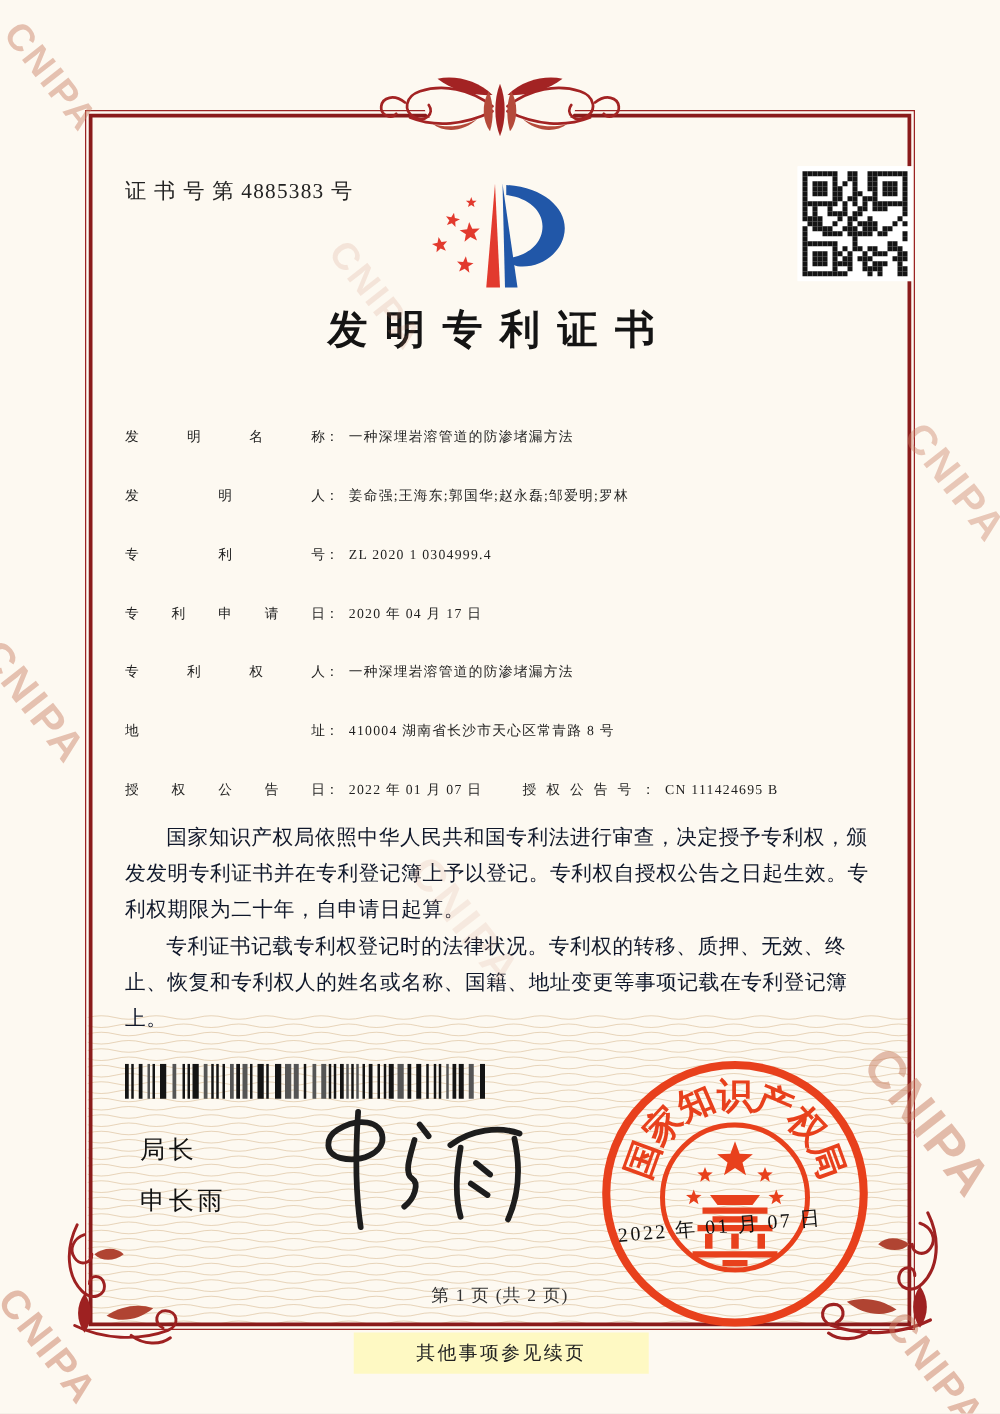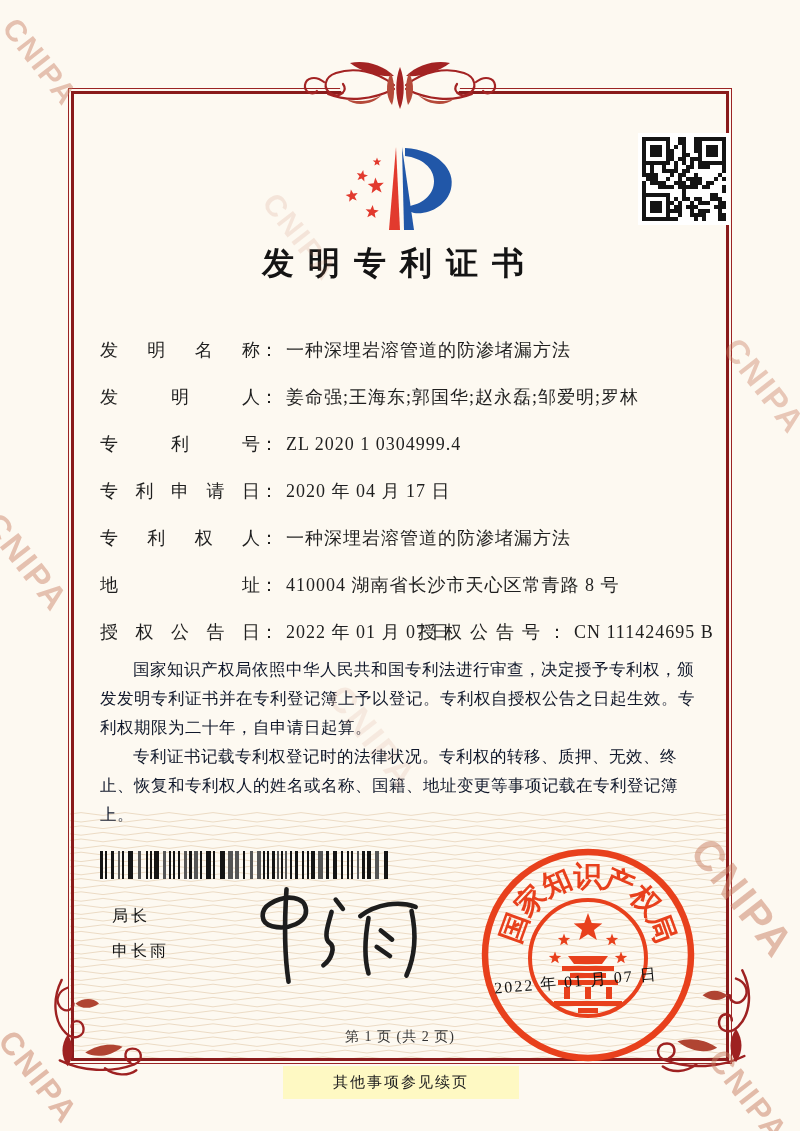--- a/index.html
+++ b/index.html
@@ -15,33 +15,33 @@
   
   #waves{position:absolute;left:70px;top:810px;z-index:1;}
   
   .orn{position:absolute;z-index:3;}
   
   .cert-no{position:absolute;left:100px;top:141px;font-size:17px;letter-spacing:1px;color:#222;z-index:4;}
   .logo{position:absolute;left:335px;top:138px;z-index:4;}
   .qr{position:absolute;left:638px;top:133px;z-index:4;background:#fff;}
   .title{position:absolute;left:0;top:242px;width:100%;text-align:center;
     font-size:32px;font-weight:bold;letter-spacing:14px;color:#141414;z-index:4;}
-  .fields{position:absolute;left:100px;top:338px;width:620px;font-size:18px;z-index:4;font-family:Liberation Serif, serif;}
+  .fields{position:absolute;left:100px;top:338px;width:620px;font-size:11px;z-index:4;font-family:Liberation Serif, serif;}
   .row{height:47px;line-height:24px;white-space:nowrap;position:relative;}
   .lbl{display:inline-block;width:160px;text-align:justify;text-align-last:justify;vertical-align:top;}
   .colon{display:inline-block;}
   .val{margin-left:8px;letter-spacing:1px;}
   .grant2{position:absolute;left:318px;top:0;}
   .lbl2{letter-spacing:8px;}
   .paras{position:absolute;left:100px;top:655px;width:602px;font-size:16.5px;
     line-height:29px;letter-spacing:.5px;z-index:4;color:#0f172a;}
   .paras p{margin:0;text-indent:33px;}
   #barcode{position:absolute;left:100px;top:851px;z-index:4;}
   .signoff{position:absolute;left:112px;top:906px;z-index:4;
-    font-family:"Liberation Sans","DejaVu Sans",sans-serif;font-size:16px;
+    font-family:"Liberation Sans","DejaVu Sans",sans-serif;font-size:20px;
     letter-spacing:3px;color:#111;font-weight:500;}
   .signoff div{margin-bottom:14px;}
   .signature{position:absolute;left:225px;top:876px;z-index:4;}
   .seal{position:absolute;left:473px;top:840px;width:230px;height:230px;z-index:5;}
   .seal svg{position:absolute;left:0;top:0;}
   #seal-text span{position:absolute;font-size:29px;font-weight:bold;color:#e8401c;
     font-family:"Liberation Serif","DejaVu Serif",serif;}
   .seal-date{position:absolute;left:494px;top:969px;width:220px;z-index:6;
     font-size:16px;letter-spacing:2px;color:#101010;transform:rotate(-5deg);}
   .page-indicator{position:absolute;left:0;top:1028px;width:100%;text-align:center;
@@ -128,20 +128,21 @@
       </g>
       <path d="M22,62 C15,72 15,84 22,94 C29,84 29,72 22,62 Z" fill="#9e2121"></path>
       <path d="M40,80 C52,72 66,70 78,74 C66,84 50,86 40,80 Z" fill="#b04432"></path>
       <path d="M30,30 C38,24 48,24 54,30 C46,36 36,36 30,30 Z" fill="#b04432"></path>
     </g>
   </svg>
   <svg class="orn" style="left:644px;top:964px;transform:scaleX(-1)" width="115" height="115" viewBox="0 0 110 110">
     <use href="#corner-orn"></use>
   </svg>
 
+  <div class="cert-no">证 书 号 第 4885383 号</div>
 
   <svg class="logo" width="130" height="100" viewBox="0 0 130 100">
     <g id="logo-stars" fill="#e23a2e">
         <polygon points="42.0,19.5 43.1,22.5 46.3,22.6 43.8,24.6 44.6,27.6 42.0,25.9 39.4,27.6 40.2,24.6 37.7,22.6 40.9,22.5"></polygon>
         <polygon points="28.2,32.1 28.9,36.3 33.0,37.4 29.2,39.3 29.4,43.5 26.5,40.5 22.5,42.0 24.5,38.3 21.8,35.0 26.0,35.7"></polygon>
         <polygon points="40.3,39.5 42.8,44.9 48.8,44.7 44.5,48.8 46.6,54.4 41.3,51.6 36.6,55.3 37.7,49.4 32.7,46.1 38.7,45.3"></polygon>
         <polygon points="15.9,51.6 18.2,55.5 22.7,54.9 19.7,58.4 21.7,62.5 17.5,60.7 14.2,63.8 14.6,59.3 10.6,57.1 15.0,56.1"></polygon>
         <polygon points="37.7,67.0 39.0,71.8 43.8,72.5 39.7,75.2 40.5,80.1 36.7,76.9 32.3,79.2 34.1,74.6 30.6,71.2 35.5,71.5"></polygon>
       </g>
     <path d="M61,9 L54,92 L65,92 Z" fill="#e23a2e"></path>

